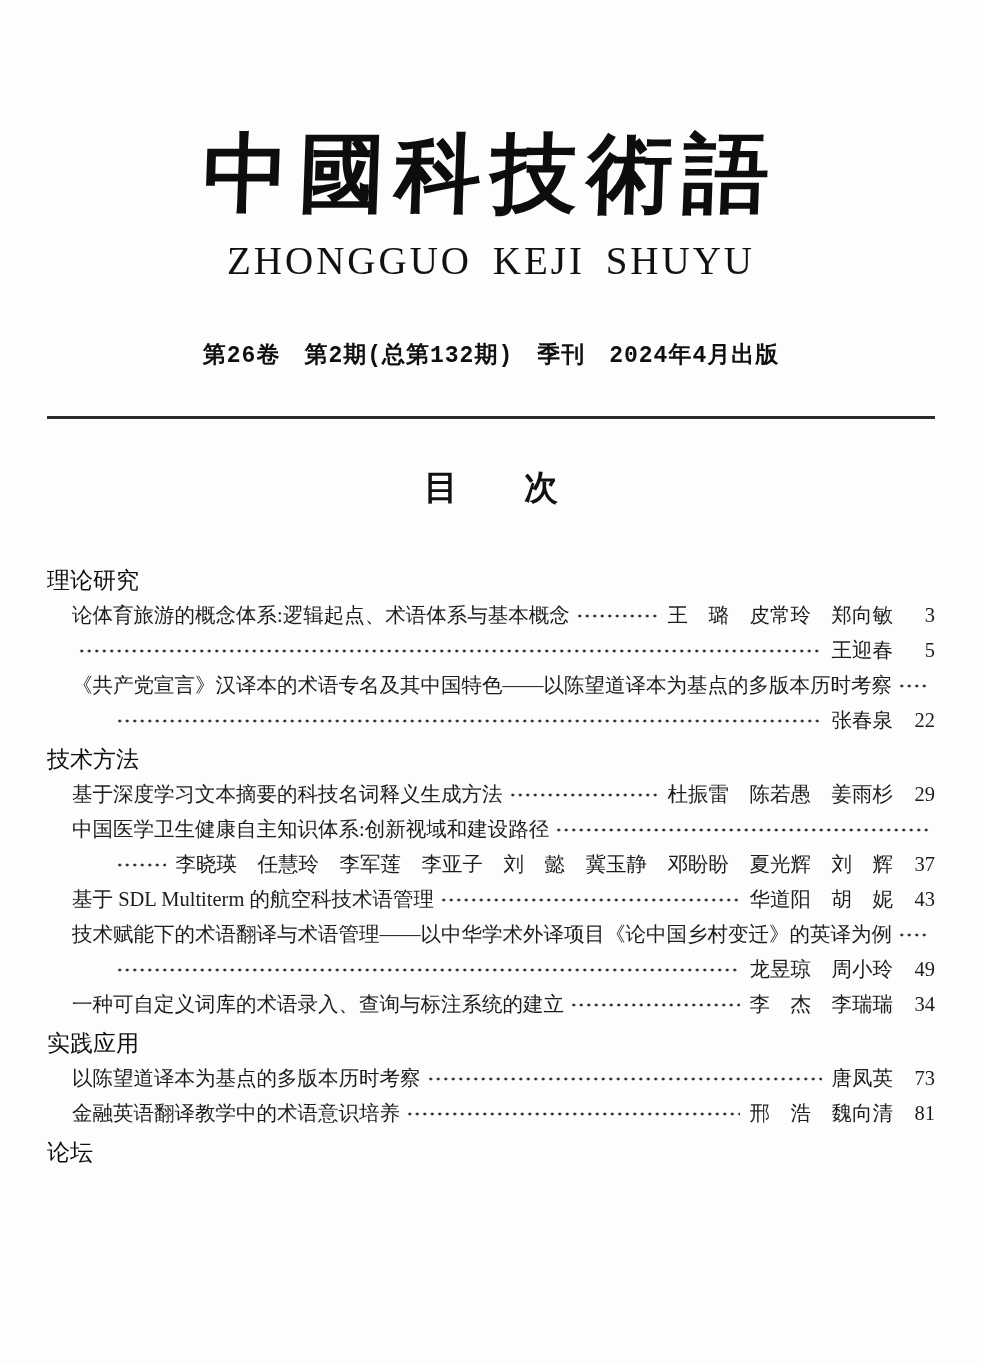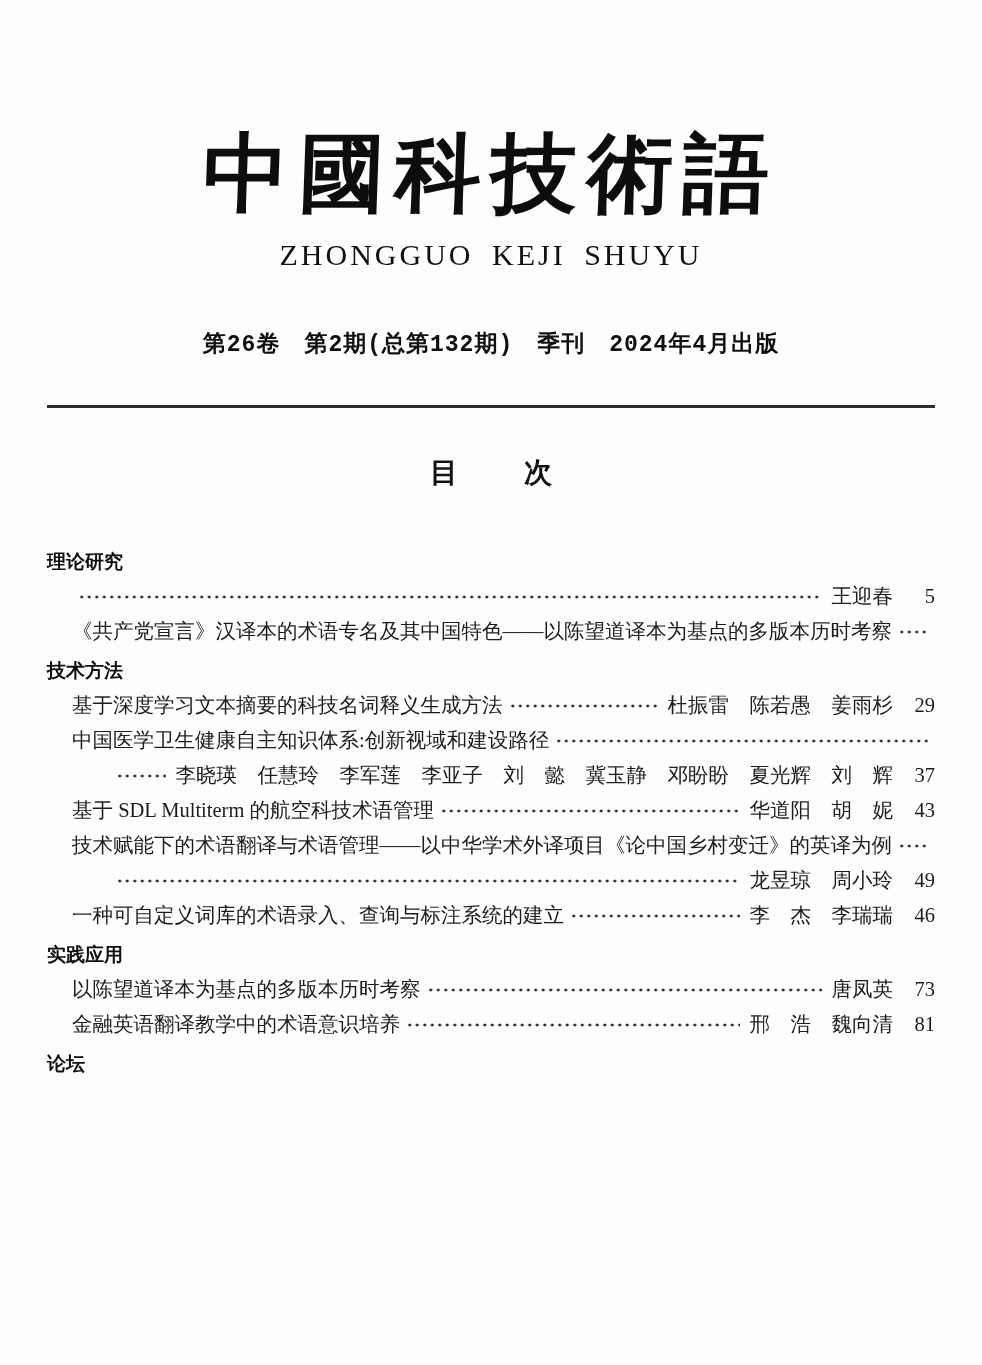--- a/index.html
+++ b/index.html
@@ -25,21 +25,21 @@
     font-size: 86px;
     font-weight: 900;
     line-height: 1.05;
     letter-spacing: 10px;
     transform: skewX(-2deg);
     display: inline-block;
     color: #0d0d0d;
   }
   .pinyin {
     margin-top: 20px;
-    font-size: 30px;
+    font-size: 39px;
     letter-spacing: 3px;
     word-spacing: 8px;
     color: #111;
     font-family: "Liberation Serif", "DejaVu Serif", serif;
   }
   .issue-line {
     margin-top: 56px;
     font-size: 23px;
     font-weight: bold;
     letter-spacing: 1px;
@@ -51,30 +51,30 @@
     border: none;
     border-top: 3px solid #2b2b30;
     height: 0;
   }
   
   .contents-title {
     margin-top: 46px;
     text-align: center;
     font-family: "Liberation Sans", "DejaVu Sans", sans-serif;
     font-weight: bold;
-    font-size: 28px;
+    font-size: 34px;
     color: #111;
   }
   .contents-title .gap { display: inline-block; width: 66px; }
   
   .toc { margin-top: 52px; font-size: 20.5px; }
   .section-heading {
     font-family: "Liberation Sans", "DejaVu Sans", sans-serif;
-    font-weight: bold;
-    font-size: 19px;
+    font-weight: normal;
+    font-size: 23px;
     height: 35px;
     line-height: 35px;
     margin-top: 4px;
     color: #0e0e0e;
   }
   .entries { padding-left: 25px; }
   .row {
     display: flex;
     align-items: baseline;
     height: 35px;
@@ -123,28 +123,39 @@
 
   <div class="contents-title">
     <span>目</span><span class="gap"></span><span>次</span>
   </div>
 
   <div class="toc">
 
     <div class="section-heading">理论研究</div>
     <div class="entries">
       <div class="row">
+        <span class="title">论体育旅游的概念体系:逻辑起点、术语体系与基本概念</span>
+        <span class="leader"></span>
+        <span class="authors">王　璐　皮常玲　郑向敏</span>
+        <span class="pageno">3</span>
+      </div>
+      <div class="row">
         <span class="leader"></span>
         <span class="authors">王迎春</span>
         <span class="pageno">5</span>
       </div>
       <div class="row">
         <span class="title">《共产党宣言》汉译本的术语专名及其中国特色——以陈望道译本为基点的多版本历时考察</span>
         <span class="leader"></span>
       </div>
+      <div class="row cont">
+        <span class="leader"></span>
+        <span class="authors">张春泉</span>
+        <span class="pageno">22</span>
+      </div>
     </div>
 
     <div class="section-heading">技术方法</div>
     <div class="entries">
       <div class="row">
         <span class="title">基于深度学习文本摘要的科技名词释义生成方法</span>
         <span class="leader"></span>
         <span class="authors">杜振雷　陈若愚　姜雨杉</span>
         <span class="pageno">29</span>
       </div>
@@ -169,21 +180,21 @@
       </div>
       <div class="row cont">
         <span class="leader"></span>
         <span class="authors">龙昱琼　周小玲</span>
         <span class="pageno">49</span>
       </div>
       <div class="row">
         <span class="title">一种可自定义词库的术语录入、查询与标注系统的建立</span>
         <span class="leader"></span>
         <span class="authors">李　杰　李瑞瑞</span>
-        <span class="pageno">46</span>
+        <span class="pageno">34</span>
       </div>
     </div>
 
     <div class="section-heading">实践应用</div>
     <div class="entries">
       <div class="row">
         <span class="title">以陈望道译本为基点的多版本历时考察</span>
         <span class="leader"></span>
         <span class="authors">唐凤英</span>
         <span class="pageno">73</span>

